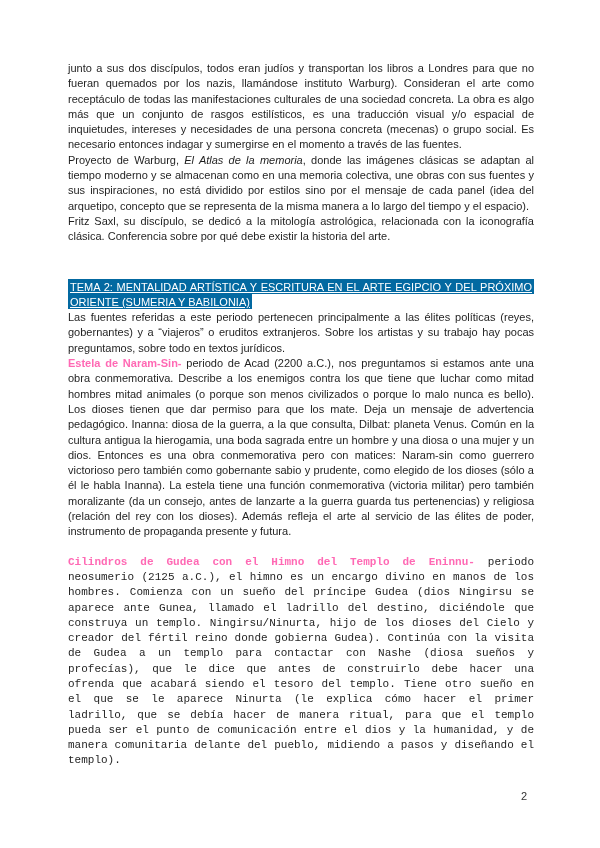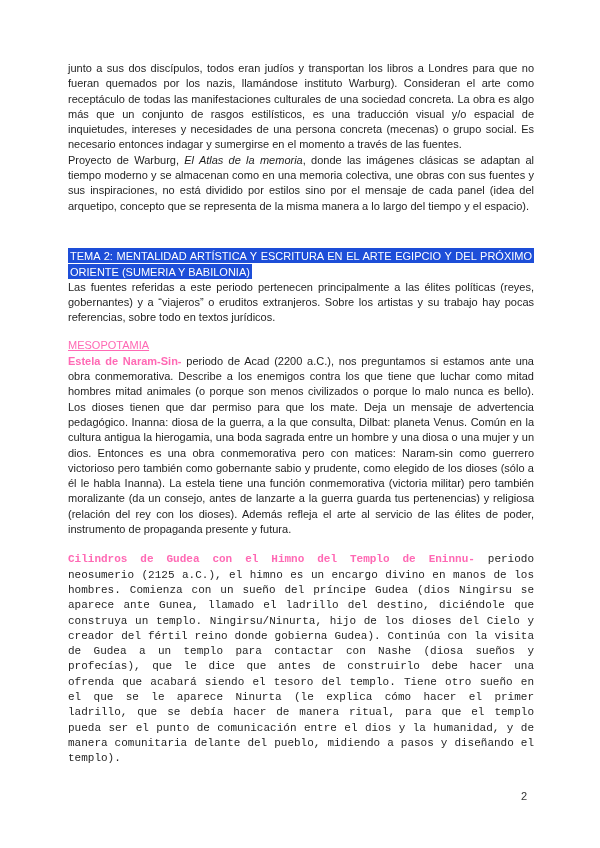--- a/index.html
+++ b/index.html
@@ -29,25 +29,26 @@
     color: #1f1f1f;
     font-size: 11px;
     line-height: 15.3px;
     text-align: justify;
   }
   p { margin: 0; }
   .tema-heading {
     margin-top: 35px;
   }
   .tema-heading .highlight {
-    background: #1d4ed8;
+    background: #0369a1;
     color: #ffffff;
     padding: 1.5px 2px;
     -webkit-box-decoration-break: clone;
     box-decoration-break: clone;
+    text-decoration: underline;
   }
   .meso-heading {
     margin-top: 13px;
     color: #ff69b4;
   }
   .meso-heading .underlined {
     text-decoration: underline;
   }
   .pink-lead {
     color: #ff69b4;
@@ -70,26 +71,26 @@
 </head>
 <body>
 
 <div class="page">
   <div class="content">
 
     <p class="body-text">junto a sus dos discípulos, todos eran judíos y transportan los libros a Londres para que no fueran quemados por los nazis, llamándose instituto Warburg). Consideran el arte como receptáculo de todas las manifestaciones culturales de una sociedad concreta. La obra es algo más que un conjunto de rasgos estilísticos, es una traducción visual y/o espacial de inquietudes, intereses y necesidades de una persona concreta (mecenas) o grupo social. Es necesario entonces indagar y sumergirse en el momento a través de las fuentes.</p>
 
     <p class="body-text"><span>Proyecto de Warburg, </span><em>El Atlas de la memoria</em><span>, donde las imágenes clásicas se adaptan al tiempo moderno y se almacenan como en una memoria colectiva, une obras con sus fuentes y sus inspiraciones, no está dividido por estilos sino por el mensaje de cada panel (idea del arquetipo, concepto que se representa de la misma manera a lo largo del tiempo y el espacio).</span></p>
 
+    <p class="body-text">Fritz Saxl, su discípulo, se dedicó a la mitología astrológica, relacionada con la iconografía clásica. Conferencia sobre por qué debe existir la historia del arte.</p>
 
     <p class="tema-heading"><span class="highlight">TEMA 2: MENTALIDAD ARTÍSTICA Y ESCRITURA EN EL ARTE EGIPCIO Y DEL PRÓXIMO ORIENTE (SUMERIA Y BABILONIA)</span></p>
 
-    <p class="body-text">Las fuentes referidas a este periodo pertenecen principalmente a las élites políticas (reyes, gobernantes) y a “viajeros” o eruditos extranjeros. Sobre los artistas y su trabajo hay pocas referencias, sobre todo en textos jurídicos.</p>
+    <p class="body-text">Las fuentes referidas a este periodo pertenecen principalmente a las élites políticas (reyes, gobernantes) y a “viajeros” o eruditos extranjeros. Sobre los artistas y su trabajo hay pocas preguntamos, sobre todo en textos jurídicos.</p>
 
-    <p class="meso-heading"><span class="underlined">MESOPOTAMIA</span></p>
 
     <p class="body-text"><strong class="pink-lead">Estela de Naram-Sin-</strong><span> periodo de Acad (2200 a.C.), nos preguntamos si estamos ante una obra conmemorativa. Describe a los enemigos contra los que tiene que luchar como mitad hombres mitad animales (o porque son menos civilizados o porque lo malo nunca es bello). Los dioses tienen que dar permiso para que los mate. Deja un mensaje de advertencia pedagógico. Inanna: diosa de la guerra, a la que consulta, Dilbat: planeta Venus. Común en la cultura antigua la hierogamia, una boda sagrada entre un hombre y una diosa o una mujer y un dios. Entonces es una obra conmemorativa pero con matices: Naram-sin como guerrero victorioso pero también como gobernante sabio y prudente, como elegido de los dioses (sólo a él le habla Inanna). La estela tiene una función conmemorativa (victoria militar) pero también moralizante (da un consejo, antes de lanzarte a la guerra guarda tus pertenencias) y religiosa (relación del rey con los dioses). Además refleja el arte al servicio de las élites de poder, instrumento de propaganda presente y futura.</span></p>
 
     <p class="body-text gudea-paragraph"><strong class="pink-lead">Cilindros de Gudea con el Himno del Templo de Eninnu-</strong><span> periodo neosumerio (2125 a.C.), el himno es un encargo divino en manos de los hombres. Comienza con un sueño del príncipe Gudea (dios Ningirsu se aparece ante Gunea, llamado el ladrillo del destino, diciéndole que construya un templo. Ningirsu/Ninurta, hijo de los dioses del Cielo y creador del fértil reino donde gobierna Gudea). Continúa con la visita de Gudea a un templo para contactar con Nashe (diosa sueños y profecías), que le dice que antes de construirlo debe hacer una ofrenda que acabará siendo el tesoro del templo. Tiene otro sueño en el que se le aparece Ninurta (le explica cómo hacer el primer ladrillo, que se debía hacer de manera ritual, para que el templo pueda ser el punto de comunicación entre el dios y la humanidad, y de manera comunitaria delante del pueblo, midiendo a pasos y diseñando el templo).</span></p>
 
   </div>
 
   <div class="page-number">2</div>
 </div>
 

